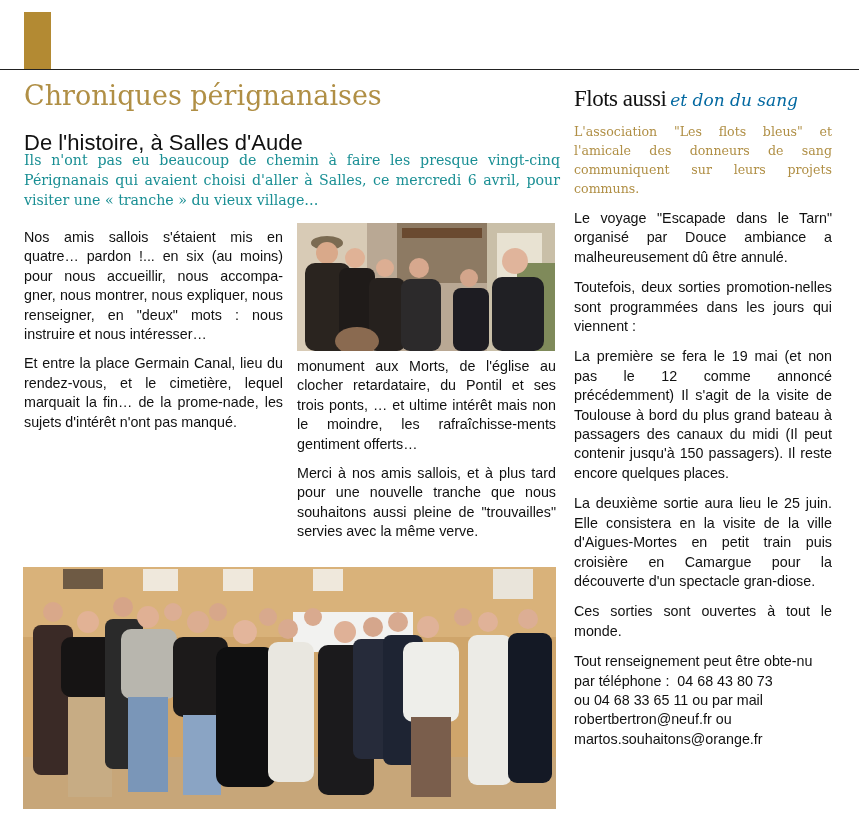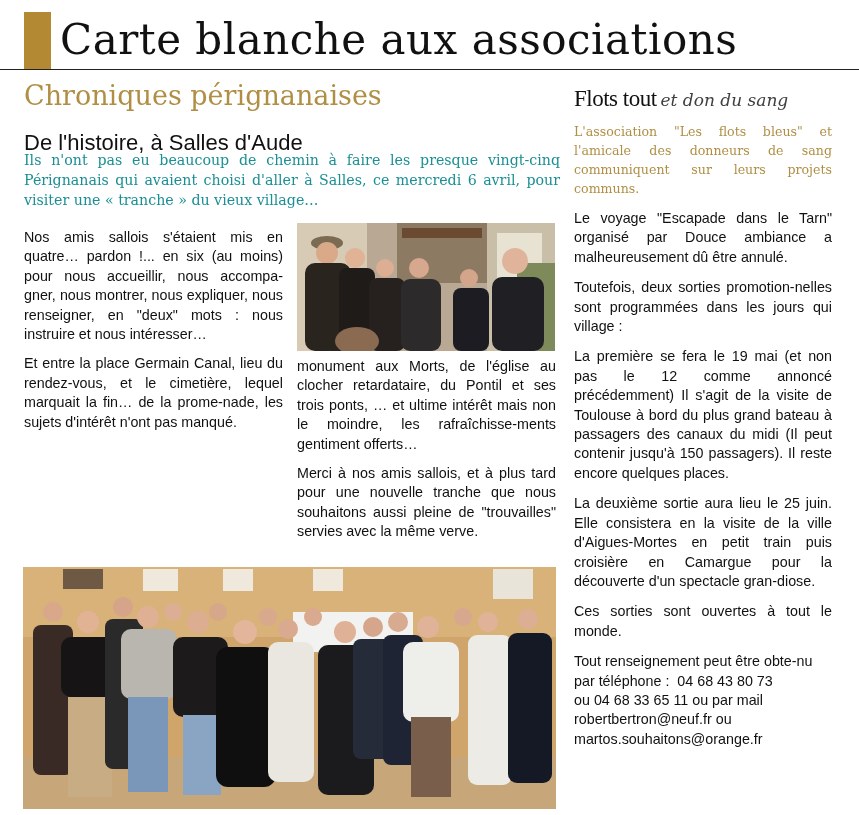--- a/index.html
+++ b/index.html
@@ -21,30 +21,29 @@
   .col1 { position: absolute; left: 24px; top: 228px; width: 259px; }
   .col2 { position: absolute; left: 297px; top: 357px; width: 259px; }
 
   .photo-small { position: absolute; left: 297px; top: 223px; width: 258px; height: 128px; overflow: hidden; background: #8a7a66; }
   .photo-large { position: absolute; left: 23px; top: 567px; width: 533px; height: 242px; overflow: hidden; background: #c9a36c; }
   .photo svg { width: 100%; height: 100%; display: block; }
 
   .right-col { position: absolute; left: 574px; top: 86px; width: 258px; }
   .side-title { position: relative; height: 34px; white-space: nowrap; }
   .side-title .main { font-family: "Liberation Serif", serif; font-size: 23px; color: #111; letter-spacing: -0.5px; }
-  .side-title .script { font-family: "DejaVu Serif", serif; font-style: italic; font-size: 17px; color: #404040; margin-left: 4px; }
+  .side-title .script { font-family: "DejaVu Serif", serif; font-style: italic; font-size: 17px; color: #0369a1; margin-left: 4px; }
   .side-lead { font-family: "DejaVu Serif", serif; font-size: 12.6px; line-height: 19px; color: #b08f45; text-align: justify; margin-top: 2px; margin-bottom: 11px; }
   .right-col .body-text p { margin-bottom: 11px; }
 </style>
 </head>
 <body>
 
 <div class="header">
   <div class="bar"></div>
-  <h1>Carte blanche aux associations</h1>
   <div class="rule"></div>
 </div>
 
 <div class="left-col">
   <div class="title">Chroniques pérignanaises</div>
   <div class="subtitle">De l'histoire, à Salles d'Aude</div>
 </div>
 
 <div class="lead">Ils n'ont pas eu beaucoup de chemin à faire les presque vingt-cinq Pérignanais qui avaient choisi d'aller à Salles, ce mercredi 6 avril, pour visiter une « tranche » du vieux village…</div>
 
@@ -130,26 +129,26 @@
       <circle cx="465" cy="55" r="10" fill="#e0b298"></circle>
         <rect x="445" y="68" width="44" height="150" rx="9" fill="#ecebe6"></rect>
       <circle cx="505" cy="52" r="10" fill="#dcae94"></circle>
         <rect x="485" y="66" width="44" height="150" rx="9" fill="#141925"></rect>
     </g>
   </svg>
 </div>
 
 <div class="right-col">
   <div class="side-title">
-    <span class="main">Flots tout</span><span class="script">et don du sang</span>
+    <span class="main">Flots aussi</span><span class="script">et don du sang</span>
   </div>
   <div class="side-lead">L'association "Les flots bleus" et l'amicale des donneurs de sang communiquent sur leurs projets communs.</div>
   <div class="body-text">
     <p>Le voyage "Escapade dans le Tarn" organisé par Douce ambiance a malheureusement dû être annulé.</p>
-    <p>Toutefois, deux sorties promotion-nelles sont programmées dans les jours qui village :</p>
+    <p>Toutefois, deux sorties promotion-nelles sont programmées dans les jours qui viennent :</p>
     <p>La première se fera le 19 mai (et non pas le 12 comme annoncé précédemment) Il s'agit de la visite de Toulouse à bord du plus grand bateau à passagers des canaux du midi (Il peut contenir jusqu'à 150 passagers). Il reste encore quelques places.</p>
     <p>La deuxième sortie aura lieu le 25 juin. Elle consistera en la visite de la ville d'Aigues-Mortes en petit train puis croisière en Camargue pour la découverte d'un spectacle gran-diose.</p>
     <p>Ces sorties sont ouvertes à tout le monde.</p>
     <p style="text-align:left;">
       <span>Tout renseignement peut être obte-nu par téléphone :</span>&nbsp;
       <span>04 68 43 80 73</span><br>
       <span>ou</span>
       <span>04 68 33 65 11</span>
       <span>ou par mail</span><br>
       <span>robertbertron@neuf.fr</span>

